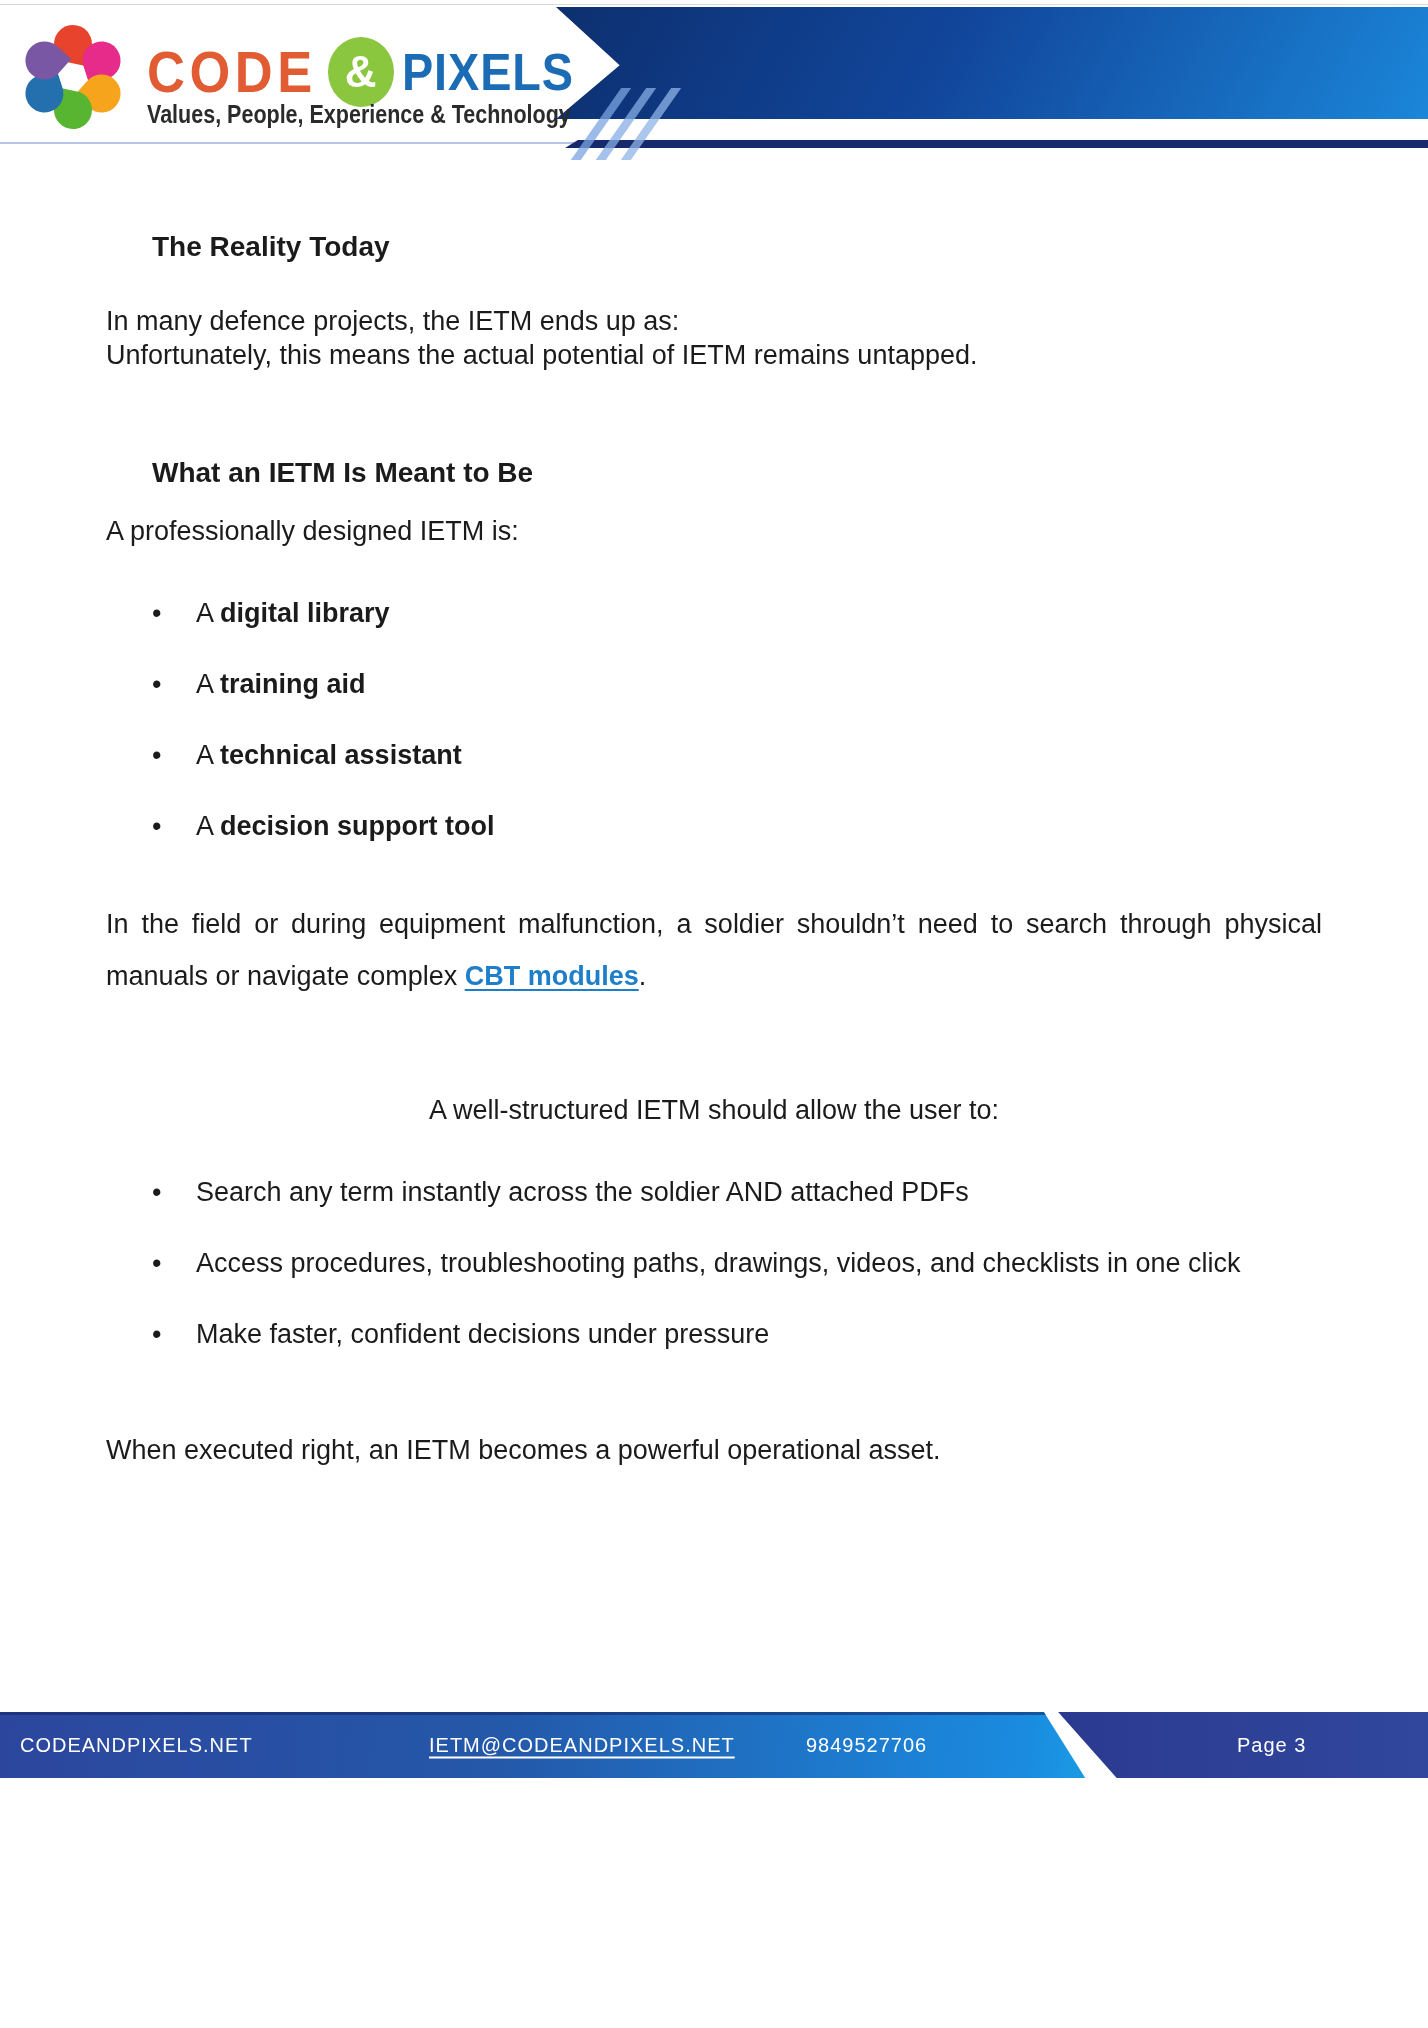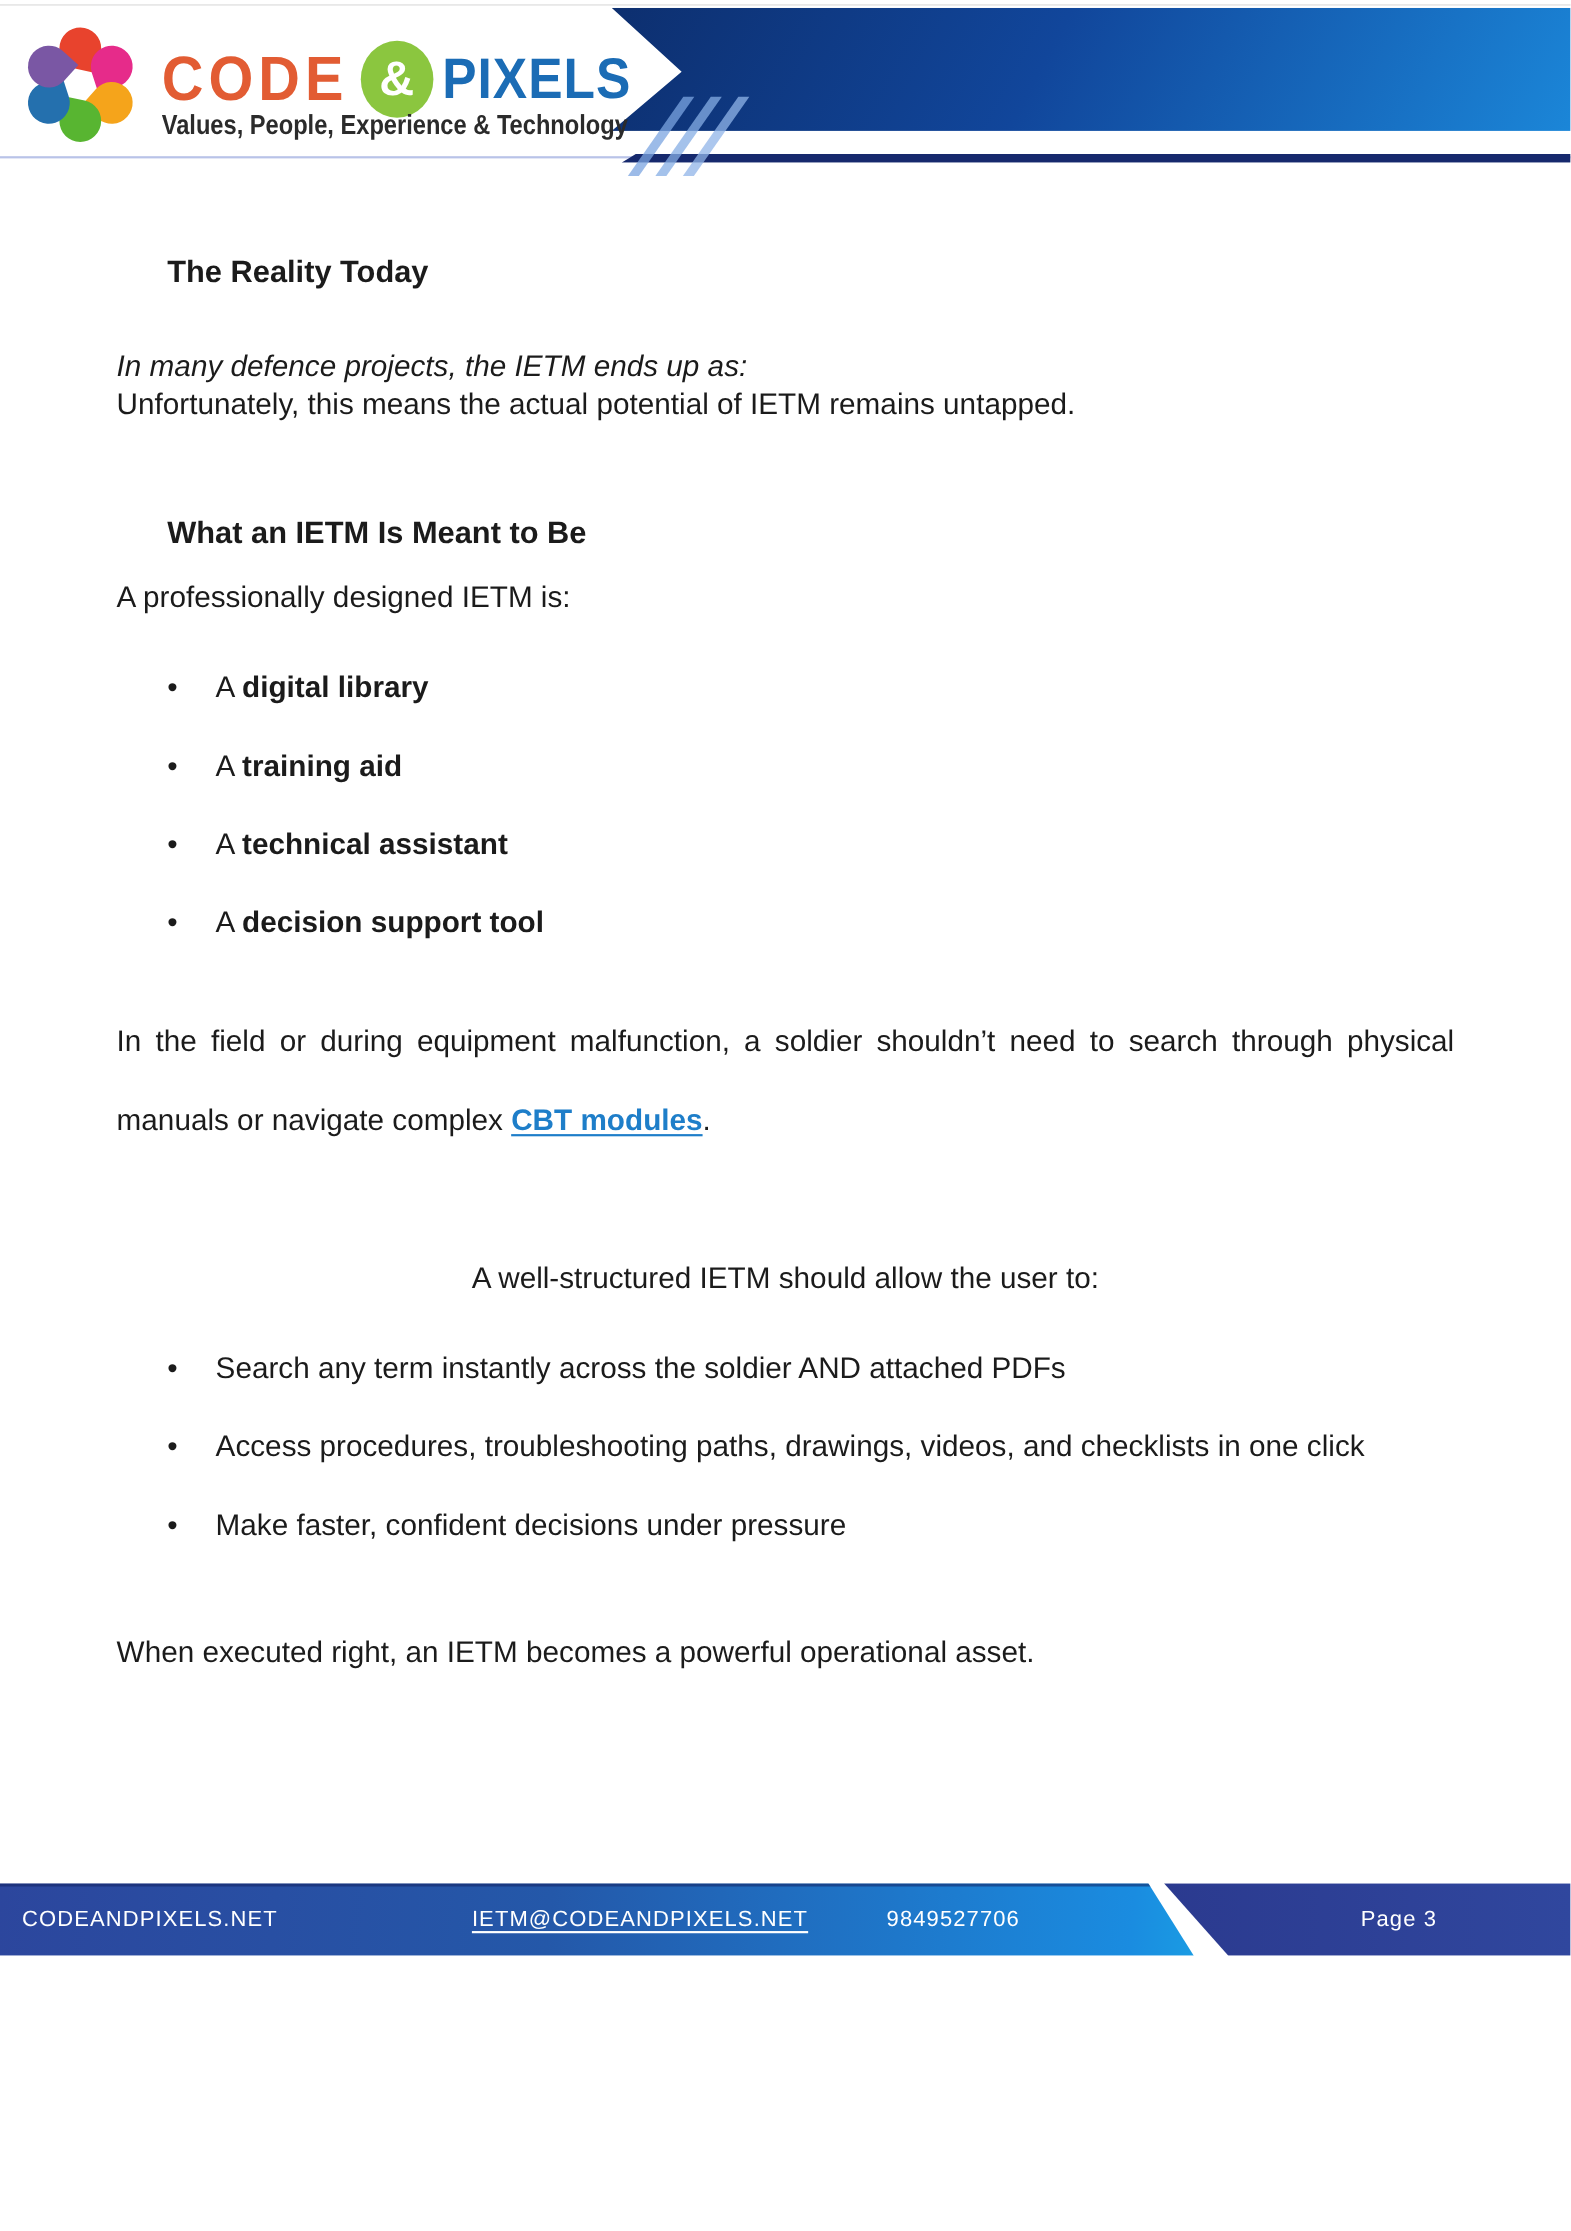--- a/index.html
+++ b/index.html
@@ -32,29 +32,29 @@
                      display:flex; align-items:center; justify-content:center;
                      font-size:44px; font-weight:700; margin:0 8px 0 -4px; }
   .brand-pixels { font-size:52px; font-weight:800; letter-spacing:1px; color:#1b6cb5; transform:scaleX(.9); transform-origin:left center; }
   .tagline { position:absolute; left:147px; top:100px; font-size:25px; font-weight:600; color:#2b2b2b;
              letter-spacing:0px; transform:scaleX(.86); transform-origin:left center; white-space:nowrap; }
 
   
   .content { position:absolute; top:148px; left:106px; width:1216px; font-size:27px; line-height:34px; }
   .h-bold { font-weight:700; font-size:28px;margin-left:46px; }
   .h-reality { margin-top:82px; }
-  .p-intro1 { margin-top:52px;font-style:italic; }
+  .p-intro1 { margin-top:40px; }
   ul { list-style:none; }
   .blist { margin-top:48px; }
   .blist li { position:relative; padding-left:90px; margin-bottom:37px; }
   .blist li::before { content:"\2022"; position:absolute; left:46px; top:0; font-size:27px; }
   .p-outro1 { margin-top:0px; }
   .h-meant { margin-top:84px; }
   .p-intro2 { margin-top:24px; }
-  .p-field { margin-top:55px; line-height:72px; text-align:justify; }
+  .p-field { margin-top:55px; line-height:52px; text-align:justify; }
   .link { color:#1e7ec9; font-weight:700; text-decoration:underline; text-underline-offset:4px; }
   .p-well { margin-top:91px;text-align:center; }
   .p-final { margin-top:82px; }
 
   
   .footer { position:absolute; left:0; bottom:6px; width:1428px; height:66px; font-size:20px; color:#fff; }
   .footer-left { position:absolute; inset:0;
     background:linear-gradient(95deg,#2c469d 0%,#2458a9 35%,#1a8ce0 72%,#1a9be3 76%);
     clip-path:polygon(0 0, 73.1% 0, 76% 100%, 0 100%);
     border-top:3px solid rgba(18,35,98,.55); }

